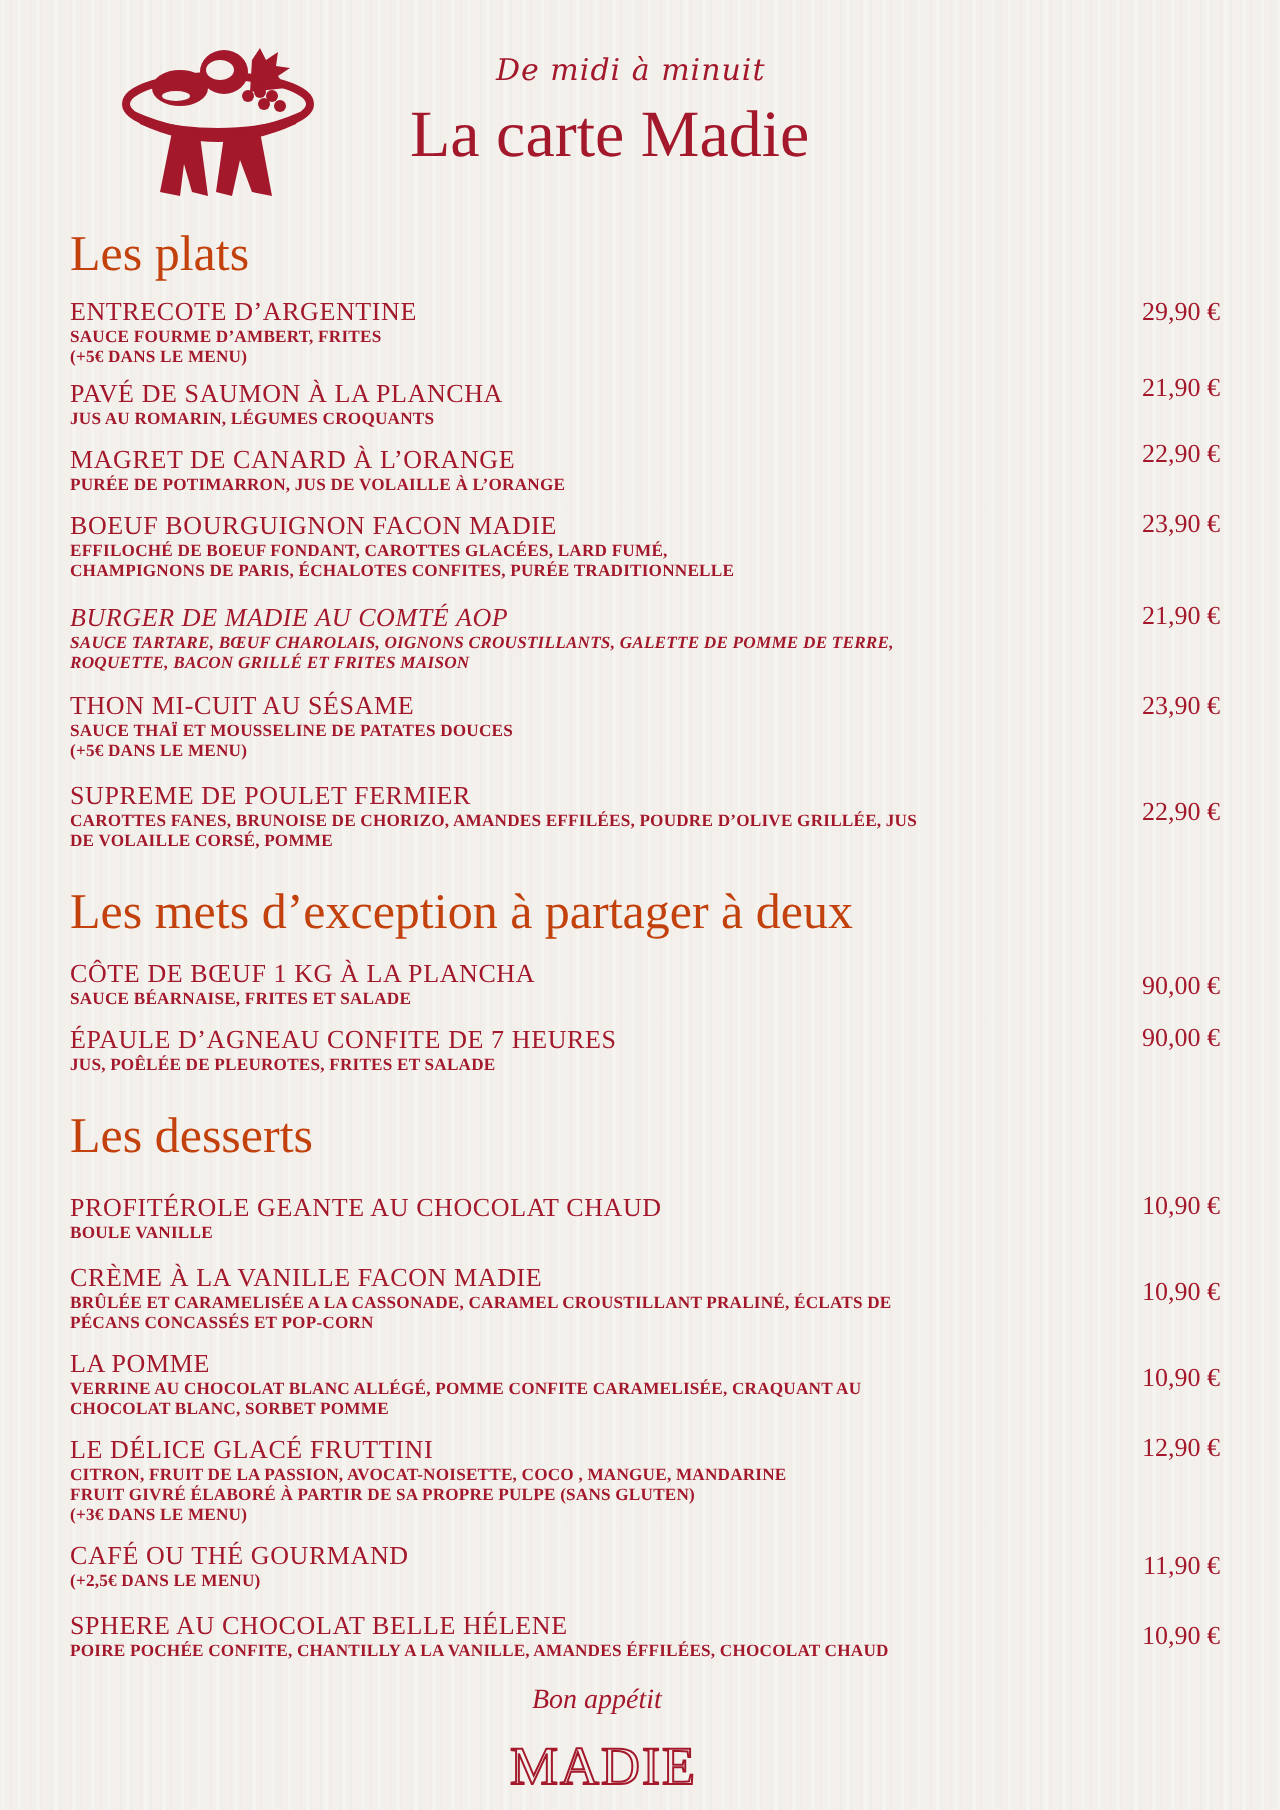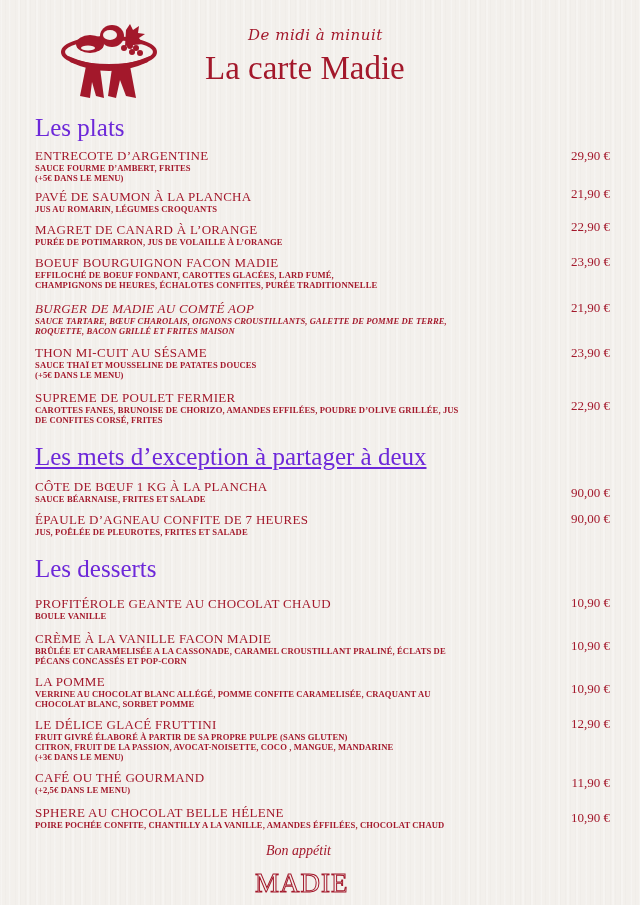--- a/index.html
+++ b/index.html
@@ -10,21 +10,21 @@
       repeating-linear-gradient(90deg, rgba(0,0,0,0.012) 0 1px, transparent 1px 5px),
       repeating-linear-gradient(90deg, rgba(255,255,255,0.25) 0 2px, transparent 2px 9px);
     font-family:"Liberation Serif","DejaVu Serif",serif;
     color:#a3182b;
     position:relative;
   }
   .abs { position:absolute; }
   .logo { left:60px; top:22px; width:98px; height:78px; }
   .tagline { left:248px; top:26px; font-family:"DejaVu Serif",serif; font-style:italic; font-size:15px; color:#a3182b; letter-spacing:0.5px; }
   .title { left:205px; top:50px; font-size:33px; color:#a3182b; }
-  .section-title { left:35px; font-size:25px; color:#6d28d9; }
+  .section-title { left:35px; font-size:25px; color:#c2410c; }
   .item { left:35px; width:500px; }
   .item-name { font-size:13px; letter-spacing:0.3px; line-height:15px; color:#a3182b; }
   .item-desc { font-size:8.6px; line-height:10px; font-weight:bold; color:#a3182b; letter-spacing:0.1px; }
   .price { left:540px; width:70px; text-align:right; font-size:13px; color:#a3182b; }
   .footer-script { left:266px; top:843px; font-family:Liberation Serif, serif; font-style:italic; font-size:14px; color:#a3182b; }
   .footer-brand { left:255px; top:868px; font-size:27px; letter-spacing:1px; color:transparent; -webkit-text-stroke:1px #a3182b; }
 </style>
 </head>
 <body>
 
@@ -73,46 +73,46 @@
 
 <div class="abs item" style="top:222px;">
   <div class="item-name">MAGRET DE CANARD À L’ORANGE</div>
   <div class="item-desc">PURÉE DE POTIMARRON, JUS DE VOLAILLE À L’ORANGE</div>
 </div>
 <div class="abs price" style="top:219px;">22,90 €</div>
 
 <div class="abs item" style="top:255px;">
   <div class="item-name">BOEUF BOURGUIGNON FACON MADIE</div>
   <div class="item-desc">EFFILOCHÉ DE BOEUF FONDANT, CAROTTES GLACÉES, LARD FUMÉ,</div>
-  <div class="item-desc">CHAMPIGNONS DE HEURES, ÉCHALOTES CONFITES, PURÉE TRADITIONNELLE</div>
+  <div class="item-desc">CHAMPIGNONS DE PARIS, ÉCHALOTES CONFITES, PURÉE TRADITIONNELLE</div>
 </div>
 <div class="abs price" style="top:254px;">23,90 €</div>
 
 <div class="abs item" style="top:301px;font-style:italic;">
   <div class="item-name">BURGER DE MADIE AU COMTÉ AOP</div>
   <div class="item-desc">SAUCE TARTARE, BŒUF CHAROLAIS, OIGNONS CROUSTILLANTS, GALETTE DE POMME DE TERRE,</div>
   <div class="item-desc">ROQUETTE, BACON GRILLÉ ET FRITES MAISON</div>
 </div>
 <div class="abs price" style="top:300px;">21,90 €</div>
 
 <div class="abs item" style="top:345px;">
   <div class="item-name">THON MI-CUIT AU SÉSAME</div>
   <div class="item-desc">SAUCE THAÏ ET MOUSSELINE DE PATATES DOUCES</div>
   <div class="item-desc">(+5€ DANS LE MENU)</div>
 </div>
 <div class="abs price" style="top:345px;">23,90 €</div>
 
 <div class="abs item" style="top:390px;">
   <div class="item-name">SUPREME DE POULET FERMIER</div>
   <div class="item-desc">CAROTTES FANES, BRUNOISE DE CHORIZO, AMANDES EFFILÉES, POUDRE D’OLIVE GRILLÉE, JUS</div>
-  <div class="item-desc">DE CONFITES CORSÉ, FRITES</div>
+  <div class="item-desc">DE VOLAILLE CORSÉ, POMME</div>
 </div>
 <div class="abs price" style="top:398px;">22,90 €</div>
 
-<div class="abs section-title" style="top:443px;text-decoration:underline;">Les mets d’exception à partager à deux</div>
+<div class="abs section-title" style="top:443px;">Les mets d’exception à partager à deux</div>
 
 <div class="abs item" style="top:479px;">
   <div class="item-name">CÔTE DE BŒUF 1 KG À LA PLANCHA</div>
   <div class="item-desc">SAUCE BÉARNAISE, FRITES ET SALADE</div>
 </div>
 <div class="abs price" style="top:485px;">90,00 €</div>
 
 <div class="abs item" style="top:512px;">
   <div class="item-name">ÉPAULE D’AGNEAU CONFITE DE 7 HEURES</div>
   <div class="item-desc">JUS, POÊLÉE DE PLEUROTES, FRITES ET SALADE</div>
@@ -136,22 +136,22 @@
 
 <div class="abs item" style="top:674px;">
   <div class="item-name">LA POMME</div>
   <div class="item-desc">VERRINE AU CHOCOLAT BLANC ALLÉGÉ, POMME CONFITE CARAMELISÉE, CRAQUANT AU</div>
   <div class="item-desc">CHOCOLAT BLANC, SORBET POMME</div>
 </div>
 <div class="abs price" style="top:681px;">10,90 €</div>
 
 <div class="abs item" style="top:717px;">
   <div class="item-name">LE DÉLICE GLACÉ FRUTTINI</div>
+  <div class="item-desc">CITRON, FRUIT DE LA PASSION, AVOCAT-NOISETTE, COCO , MANGUE, MANDARINE</div>
   <div class="item-desc">FRUIT GIVRÉ ÉLABORÉ À PARTIR DE SA PROPRE PULPE (SANS GLUTEN)</div>
-  <div class="item-desc">CITRON, FRUIT DE LA PASSION, AVOCAT-NOISETTE, COCO , MANGUE, MANDARINE</div>
   <div class="item-desc">(+3€ DANS LE MENU)</div>
 </div>
 <div class="abs price" style="top:716px;">12,90 €</div>
 
 <div class="abs item" style="top:770px;">
   <div class="item-name">CAFÉ OU THÉ GOURMAND</div>
   <div class="item-desc">(+2,5€ DANS LE MENU)</div>
 </div>
 <div class="abs price" style="top:775px;">11,90 €</div>
 

